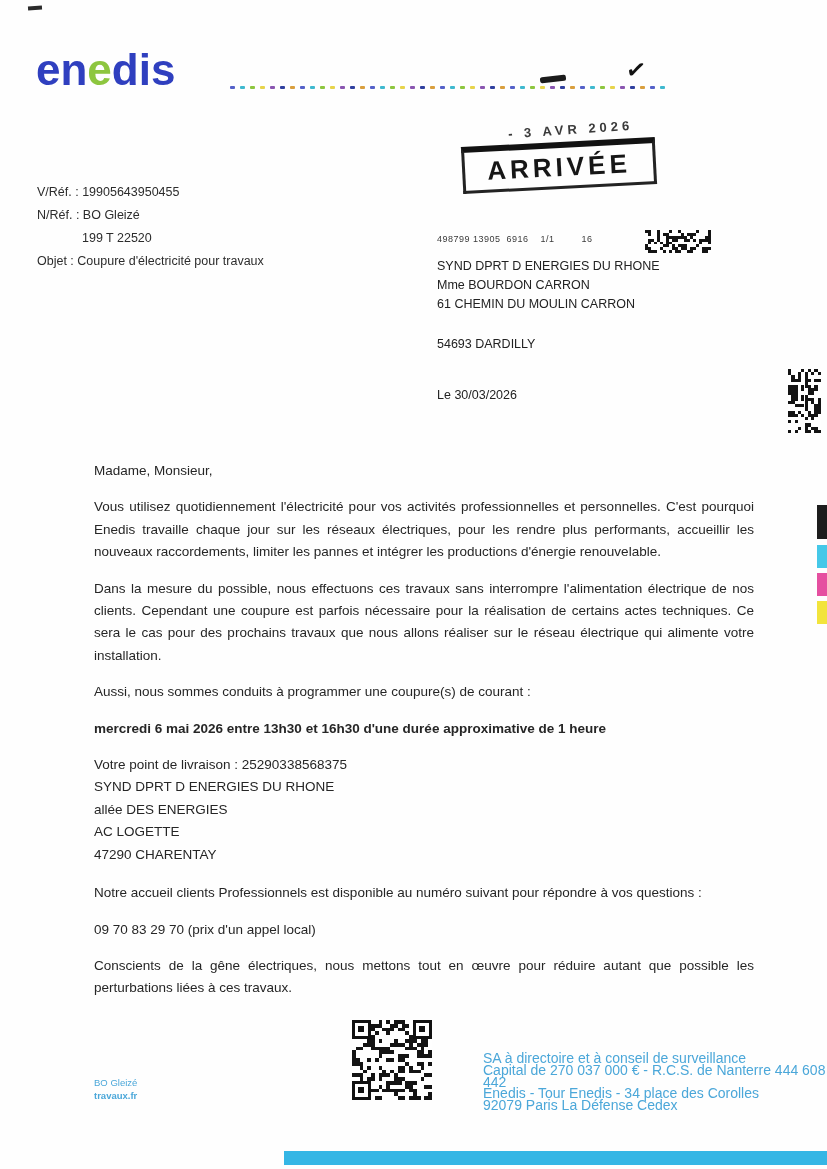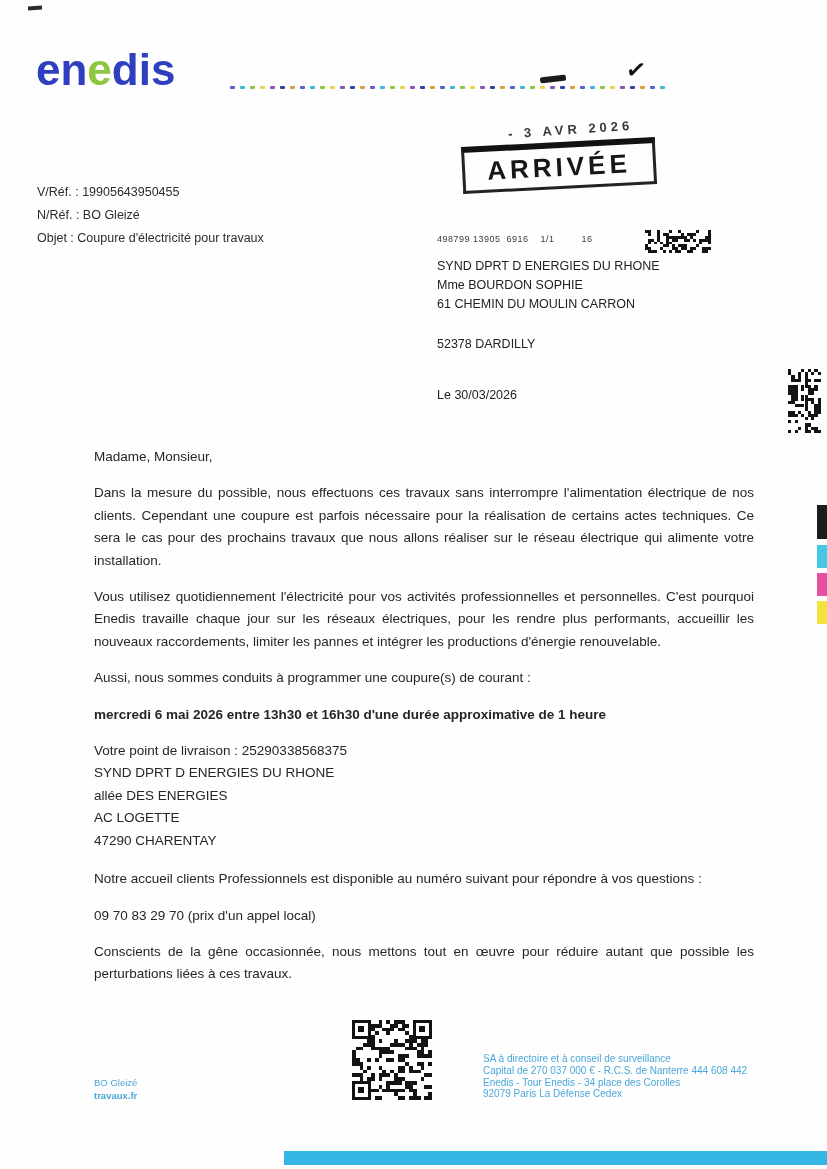--- a/index.html
+++ b/index.html
@@ -34,36 +34,36 @@
   
   .dm-right{position:absolute;left:788px;top:346px;width:33px;height:64px;}
   .regmark{position:absolute;left:817px;width:10px;}
   .reg-k{top:505px;height:34px;background:#1d1d1d;}
   .reg-c{top:545px;height:23px;background:#45c8e8;}
   .reg-m{top:573px;height:23px;background:#e54fa0;}
   .reg-y{top:601px;height:23px;background:#f2e43c;}
   
   .body{position:absolute;left:94px;top:446px;width:660px;font-size:13.5px;line-height:22.4px;color:#262626;}
   .body p{margin:0 0 14px 0;text-align:justify;}
-  .body .left{text-align:left;}
+  .body .left{text-align:left;margin-top:14px;}
   .salutation{margin-bottom:16px;}
   .aussi{margin-top:4px;margin-bottom:24px;}
   .highlight{font-weight:700;text-align:center;margin-bottom:36px;}
   .delivery{margin-bottom:16px;line-height:22.4px;}
   .contact{margin-bottom:2px;}
   .closing{margin-top:12px;}
   
   .qr{position:relative;background:#fff;}
   .qr i{position:absolute;background:#141414;}
   .qr-bottom{position:absolute;left:352px;top:1020px;width:80px;height:80px;}
   .finder{position:absolute;width:24%;height:24%;border:3px solid #111;background:#fff;box-sizing:border-box;}
   .finder::after{content:"";position:absolute;left:22%;top:22%;width:50%;height:50%;background:#111;}
   .f-tl{left:0;top:0;} .f-tr{right:0;top:0;} .f-bl{left:0;bottom:0;}
   
-  .footer-legal{position:absolute;left:483px;top:1053px;font-size:10px;line-height:11.8px;color:#4ba7d9;}
+  .footer-legal{position:absolute;left:483px;top:1053px;font-size:14px;line-height:11.8px;color:#4ba7d9;}
   .footer-left{position:absolute;left:94px;top:1076px;font-size:9.5px;line-height:13px;color:#4ba7d9;text-align:right;}
   .footer-left .site{font-weight:700;}
   .bottom-bar{position:absolute;left:284px;top:1151px;width:543px;height:14px;background:#35b6e5;}
 </style>
 </head>
 <body>
 
 <div class="page">
 
   <div class="corner-mark"></div>
@@ -122,20 +122,21 @@
   <div class="tick">✓</div>
 
   <div class="stamp-date">- 3 AVR 2026</div>
   <div class="stamp-box">
     <span class="stamp-label">ARRIVÉE</span>
   </div>
 
   <div class="refs">
     <div>V/Réf. : 19905643950455</div>
     <div>N/Réf. : BO Gleizé</div>
+    <div class="indent">199 T 22520</div>
     <div>Objet : Coupure d'électricité pour travaux</div>
   </div>
 
   <div class="mailcode">498799 13905  6916    1/1         16</div>
   <div class="qr addr-barcode">
       <i style="left:0%;top:0%;width:4.545454545454546%;height:12.5%"></i>
       <i style="left:4.545454545454546%;top:0%;width:4.545454545454546%;height:12.5%"></i>
       <i style="left:18.181818181818183%;top:0%;width:4.545454545454546%;height:12.5%"></i>
       <i style="left:36.36363636363637%;top:0%;width:4.545454545454546%;height:12.5%"></i>
       <i style="left:50%;top:0%;width:4.545454545454546%;height:12.5%"></i>
@@ -209,23 +210,23 @@
       <i style="left:45.45454545454545%;top:87.5%;width:4.545454545454546%;height:12.5%"></i>
       <i style="left:50%;top:87.5%;width:4.545454545454546%;height:12.5%"></i>
       <i style="left:63.63636363636363%;top:87.5%;width:4.545454545454546%;height:12.5%"></i>
       <i style="left:68.18181818181819%;top:87.5%;width:4.545454545454546%;height:12.5%"></i>
       <i style="left:86.36363636363636%;top:87.5%;width:4.545454545454546%;height:12.5%"></i>
       <i style="left:90.9090909090909%;top:87.5%;width:4.545454545454546%;height:12.5%"></i>
     </div>
 
   <div class="recipient">
     <div>SYND DPRT D ENERGIES DU RHONE</div>
-    <div>Mme BOURDON SOPHIE</div>
+    <div>Mme BOURDON CARRON</div>
     <div>61 CHEMIN DU MOULIN CARRON</div>
-    <div class="city">52378 DARDILLY</div>
+    <div class="city">54693 DARDILLY</div>
   </div>
 
   <div class="letter-date">Le 30/03/2026</div>
 
   <div class="qr dm-right">
       <i style="left:0%;top:0%;width:10%;height:5%"></i>
       <i style="left:40%;top:0%;width:10%;height:5%"></i>
       <i style="left:60%;top:0%;width:10%;height:5%"></i>
       <i style="left:80%;top:0%;width:10%;height:5%"></i>
       <i style="left:0%;top:5%;width:10%;height:5%"></i>
@@ -318,34 +319,34 @@
       <i style="left:80%;top:95%;width:10%;height:5%"></i>
       <i style="left:90%;top:95%;width:10%;height:5%"></i>
     </div>
   <div class="regmark reg-k"></div>
   <div class="regmark reg-c"></div>
   <div class="regmark reg-m"></div>
   <div class="regmark reg-y"></div>
 
   <div class="body">
     <p class="left salutation">Madame, Monsieur,</p>
+    <p>Vous utilisez quotidiennement l'électricité pour vos activités professionnelles et personnelles. C'est pourquoi Enedis travaille chaque jour sur les réseaux électriques, pour les rendre plus performants, accueillir les nouveaux raccordements, limiter les pannes et intégrer les productions d'énergie renouvelable.</p>
     <p>Dans la mesure du possible, nous effectuons ces travaux sans interrompre l'alimentation électrique de nos clients. Cependant une coupure est parfois nécessaire pour la réalisation de certains actes techniques. Ce sera le cas pour des prochains travaux que nous allons réaliser sur le réseau électrique qui alimente votre installation.</p>
-    <p>Vous utilisez quotidiennement l'électricité pour vos activités professionnelles et personnelles. C'est pourquoi Enedis travaille chaque jour sur les réseaux électriques, pour les rendre plus performants, accueillir les nouveaux raccordements, limiter les pannes et intégrer les productions d'énergie renouvelable.</p>
     <p class="left aussi">Aussi, nous sommes conduits à programmer une coupure(s) de courant :</p>
     <p class="highlight">mercredi 6 mai 2026 entre 13h30 et 16h30 d'une durée approximative de 1 heure</p>
     <div class="delivery left">
       <div>Votre point de livraison : 25290338568375</div>
       <div>SYND DPRT D ENERGIES DU RHONE</div>
       <div>allée DES ENERGIES</div>
       <div>AC LOGETTE</div>
       <div>47290 CHARENTAY</div>
     </div>
     <p class="left contact">Notre accueil clients Professionnels est disponible au numéro suivant pour répondre à vos questions :</p>
     <p class="left">09 70 83 29 70 (prix d'un appel local)</p>
-    <p class="closing">Conscients de la gêne occasionnée, nous mettons tout en œuvre pour réduire autant que possible les perturbations liées à ces travaux.</p>
+    <p class="closing">Conscients de la gêne électriques, nous mettons tout en œuvre pour réduire autant que possible les perturbations liées à ces travaux.</p>
   </div>
 
   <div class="qr qr-bottom">
       <i style="left:0%;top:0%;width:4.761904761904762%;height:4.761904761904762%"></i>
       <i style="left:33.333333333333336%;top:0%;width:4.761904761904762%;height:4.761904761904762%"></i>
       <i style="left:42.857142857142854%;top:0%;width:4.761904761904762%;height:4.761904761904762%"></i>
       <i style="left:52.38095238095238%;top:0%;width:4.761904761904762%;height:4.761904761904762%"></i>
       <i style="left:57.142857142857146%;top:0%;width:4.761904761904762%;height:4.761904761904762%"></i>
       <i style="left:61.904761904761905%;top:0%;width:4.761904761904762%;height:4.761904761904762%"></i>
       <i style="left:80.95238095238095%;top:0%;width:4.761904761904762%;height:4.761904761904762%"></i>

